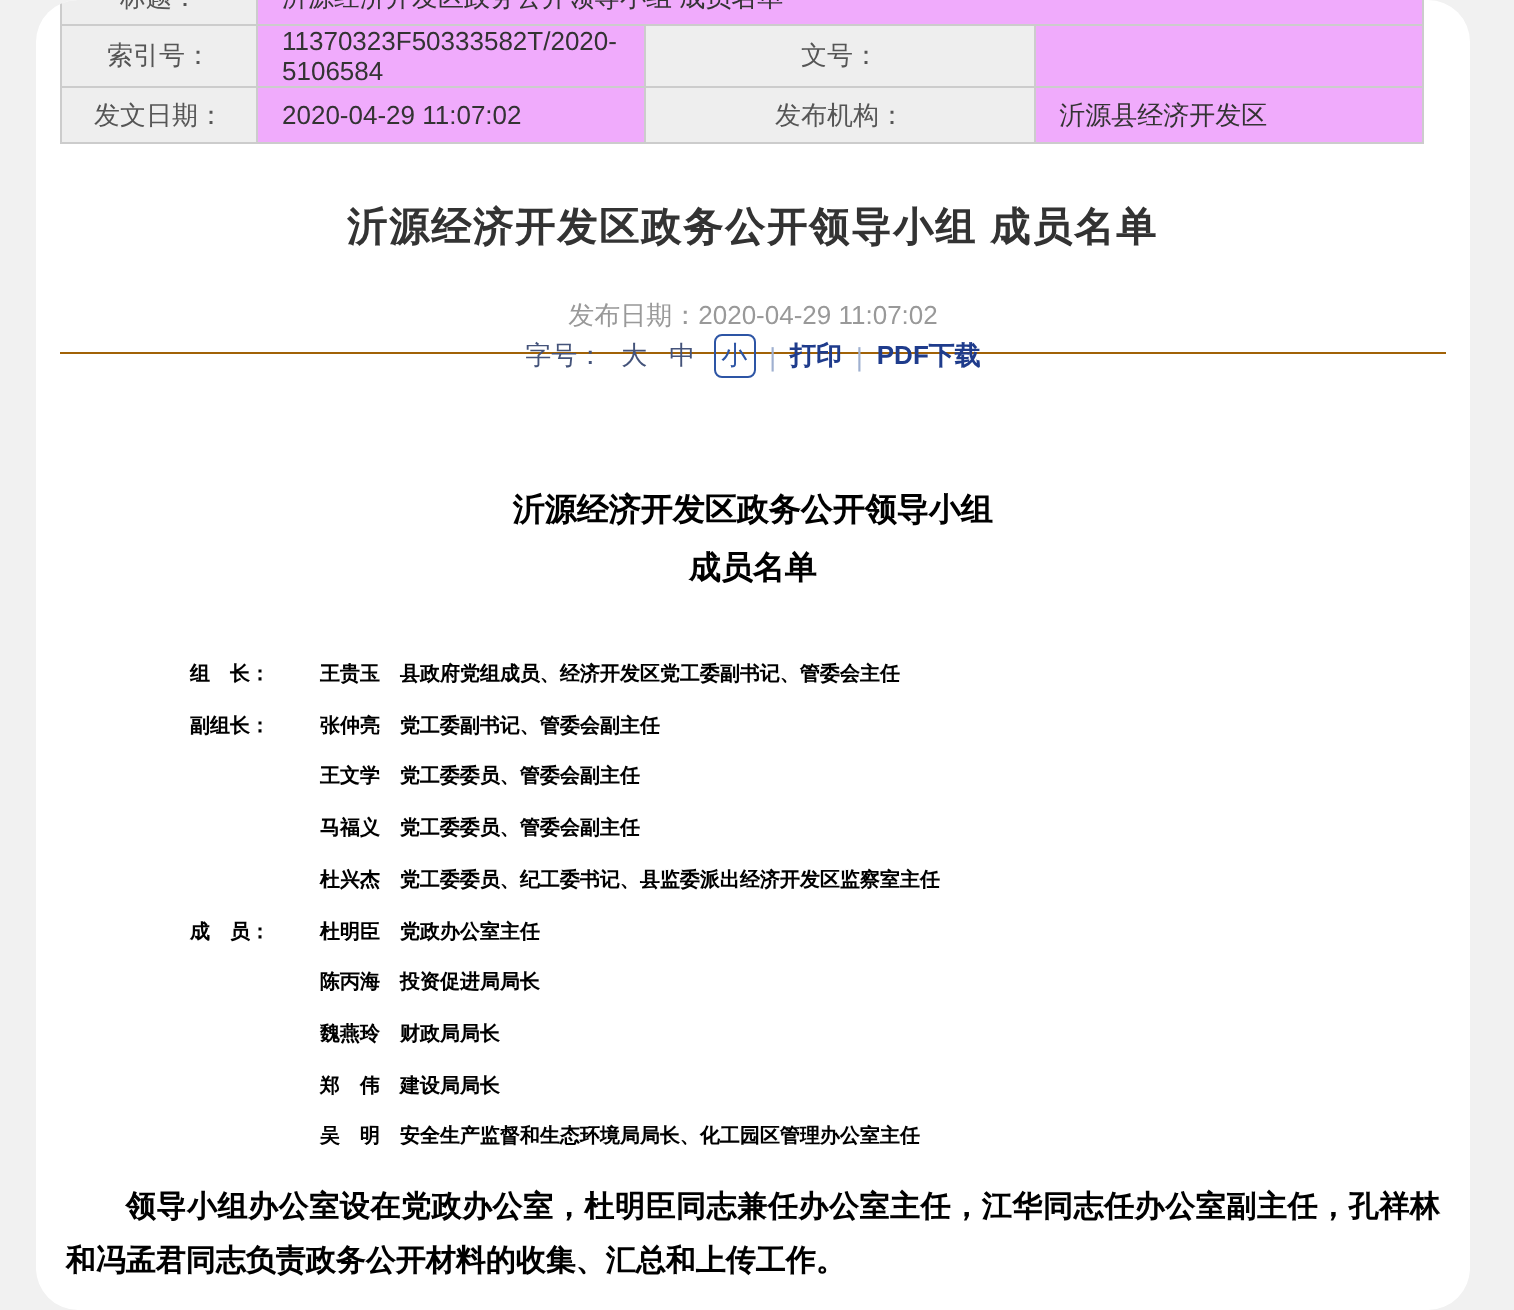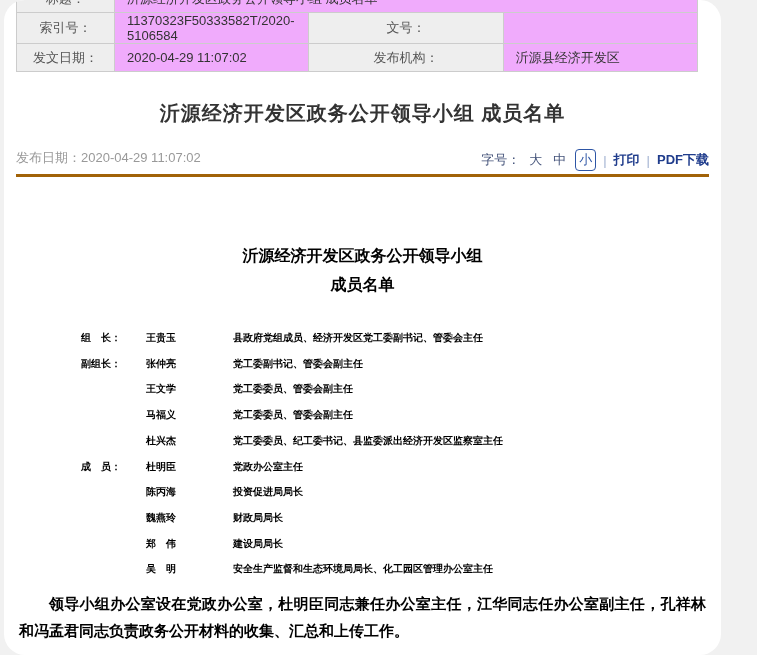--- a/index.html
+++ b/index.html
@@ -4,21 +4,21 @@
 <style>
   * { box-sizing: border-box; margin: 0; padding: 0; }
   html, body {
     width: 757px; height: 655px;
     font-family: "Liberation Sans", "DejaVu Sans", sans-serif;
     background: #f1f1f1;
     overflow: hidden;
   }
   .page {
     position: absolute;
-    left: 4px; top: 0;
+    left: 18px; top: 0;
     width: 717px; height: 655px;
     background: #ffffff;
     overflow: hidden;
     border-radius: 21px;
   }
   
   .meta-table {
     width: 682px;
     margin: -16px 0 0 12px;
     border-collapse: collapse;
@@ -54,25 +54,26 @@
     font-weight: bold;
     color: #333333;
     letter-spacing: 1px;
   }
   
   .info-bar {
     margin: 22px 12px 0 12px;
     width: 693px;
     height: 28px;
     display: flex;
-    align-items: flex-start;
+    align-items: center;
     justify-content: space-between;
-    border-bottom: 3px solid #a16207;
+    border-bottom: 1px solid #a16207;
     padding-bottom: 12px;
     font-size: 13px;
+    flex-direction: column;
   }
   .pub-date { color: #999999; }
   .bar-right {
     display: flex;
     align-items: center;
     gap: 7px;
     color: #44537a;
   }
   .fontsize-label { font-weight: normal; color: #44537a; }
   .size-btn {
@@ -117,21 +118,21 @@
     white-space: nowrap;
   }
   .member-role {
     width: 65px;
     flex: 0 0 65px;
   }
   .member-name {
     flex: 0 0 auto;
     margin-right: 10px;
   }
-  .member-duty { flex: 0 0 auto; margin-left: 47px; }
+  .member-duty { flex: 0 0 auto; }
   .closing {
     margin: 9px 3px 0 3px;
     font-size: 15px;
     line-height: 26.5px;
     text-indent: 2em;
     text-align: justify;
     font-weight: bold;
   }
 </style>
 </head>

